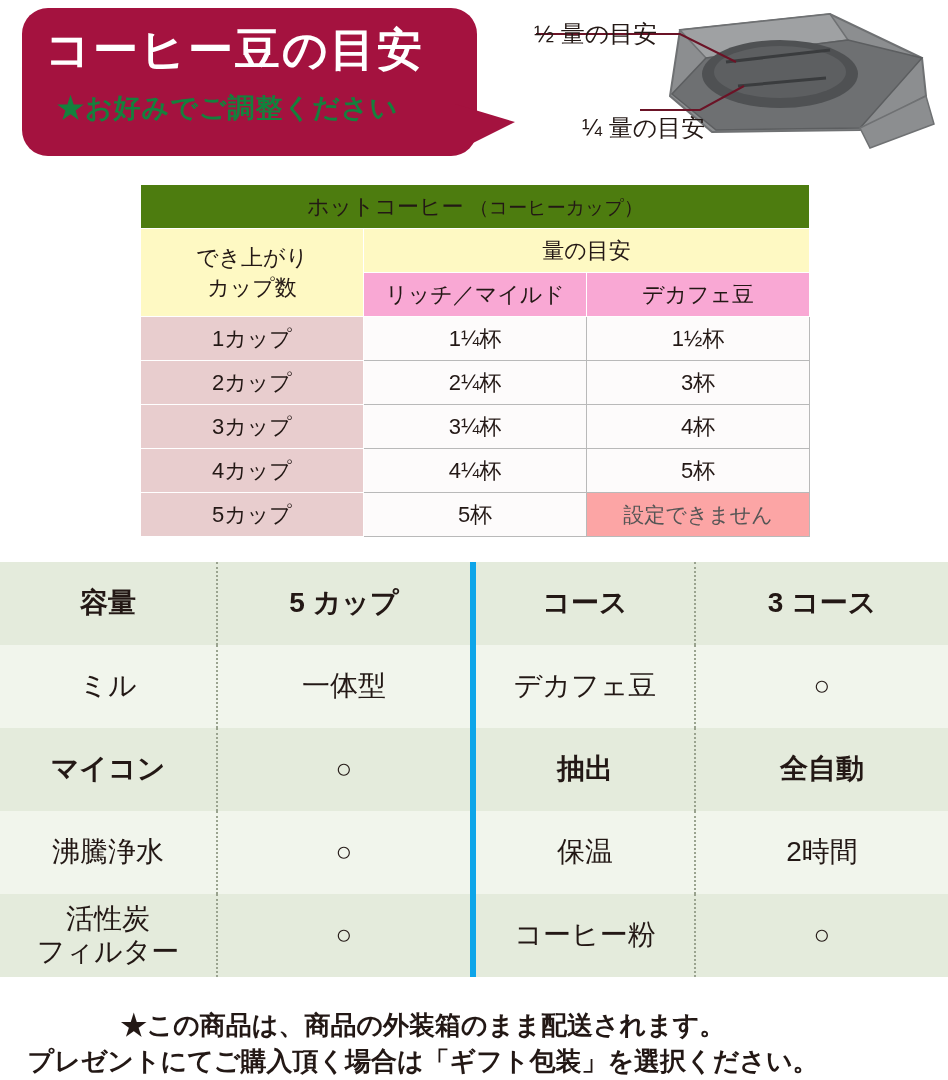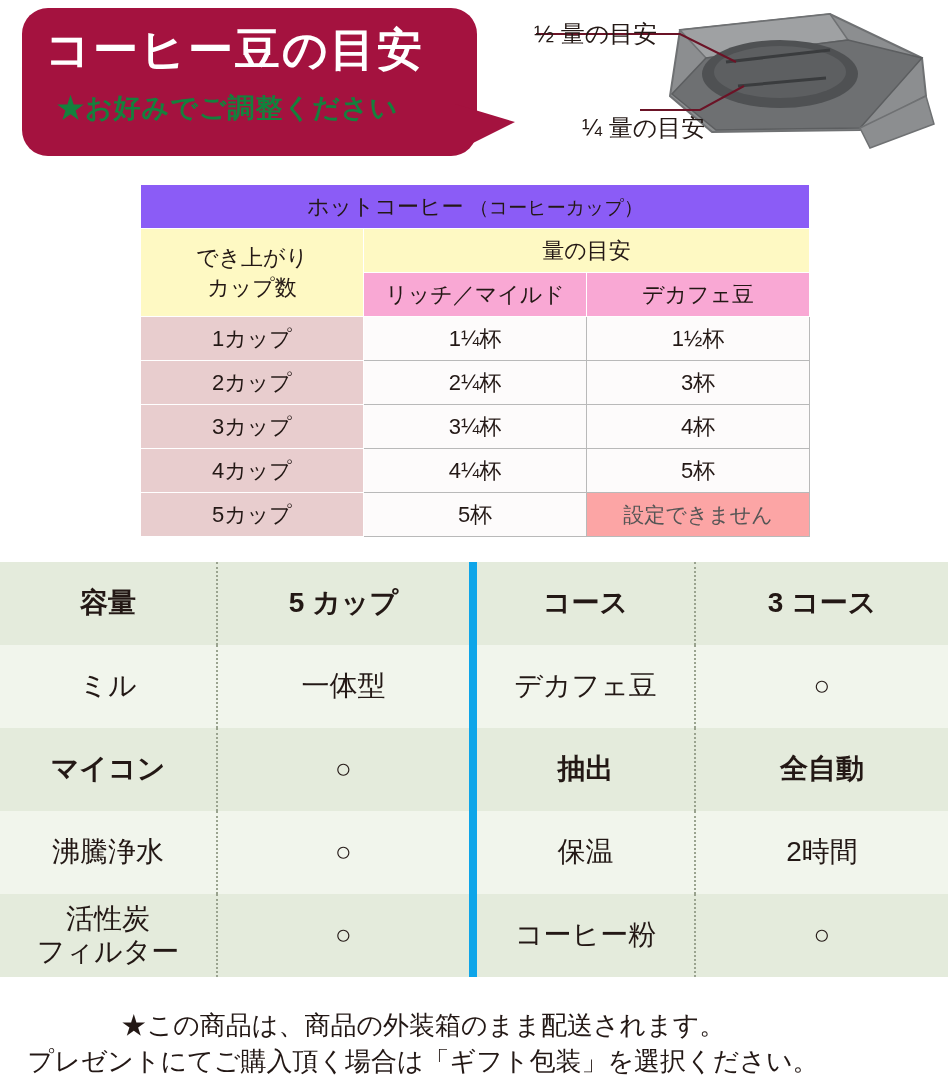--- a/index.html
+++ b/index.html
@@ -89,21 +89,21 @@
   }
   table.hot th, table.hot td {
     border: 1px solid #ffffff;
     text-align: center;
     font-size: 22px;
     color: #231815;
     font-weight: normal;
     height: 44px;
   }
   .hdr-main {
-    background: #8b5cf6;
+    background: #4d7c0f;
     font-size: 23px;
     height: 48px;
   }
   .hdr-main .small { font-size: 19px; }
   .hdr-sub { background: #fef9c3; }
   .hdr-sub2 { background: #f9a8d4; font-size: 21px; }
   .rowhead {
     background: #e8cdce;
     font-size: 22px;
     line-height: 1.15;
@@ -131,34 +131,35 @@
   table.specs td {
     height: 83px;
     text-align: center;
     font-size: 28px;
     color: #231815;
     line-height: 1.15;
   }
   table.specs tr:nth-child(odd) td { background: #e4ebdc; }
   table.specs tr:nth-child(even) td { background: #f1f5ec; }
   .c1 { width: 217px; margin-top: 16px; }
-  .c2 { width: 256px; border-right: 8px solid #0ea5e9; }
+  .c2 { width: 256px; border-right: 6px solid #0ea5e9; }
   .c3 { width: 222px; }
   .c4 { width: 253px; }
   .bold { font-weight: bold; font-size: 30px; }
   .dotted-left { border-left: 2px dotted #9aa38f; }
   .circle { font-size: 30px; }
 
   
   .footer {
     position: absolute;
     left: 0;
     top: 1008px;
     width: 846px;
     text-align: center;
+    font-weight: bold;
   }
   .footer div {
     font-size: 26px;
     line-height: 1.38;
     color: #231815;
     letter-spacing: 0px;
   }
 </style>
 </head>
 <body>

